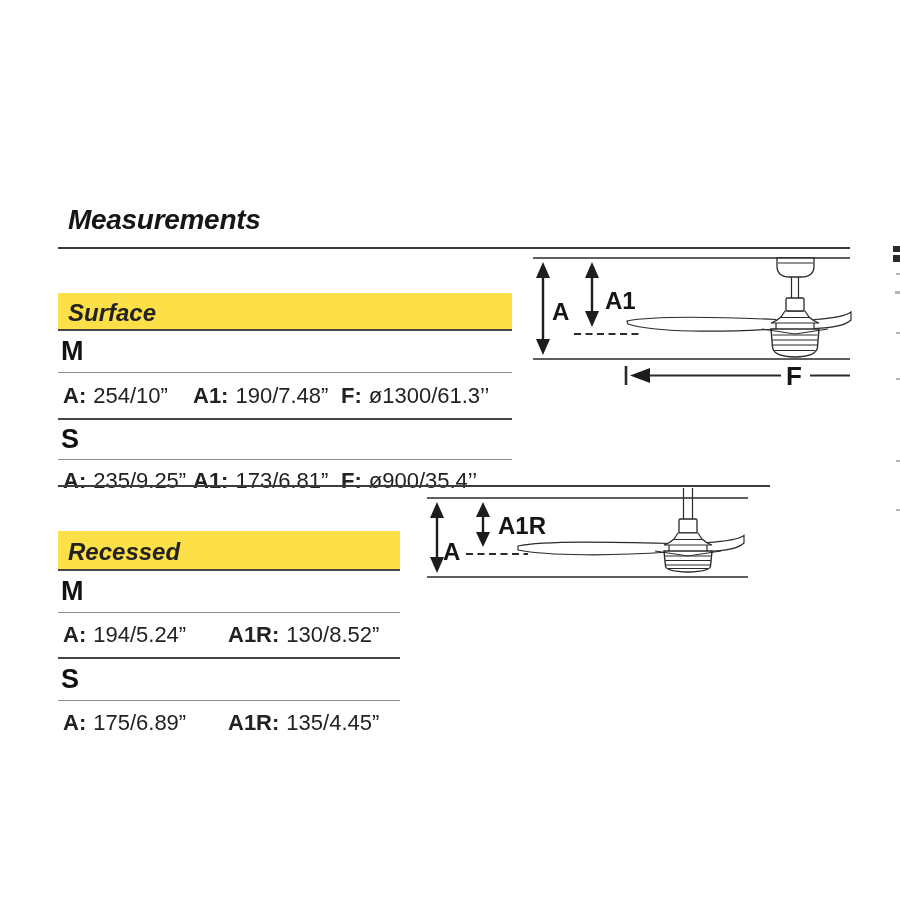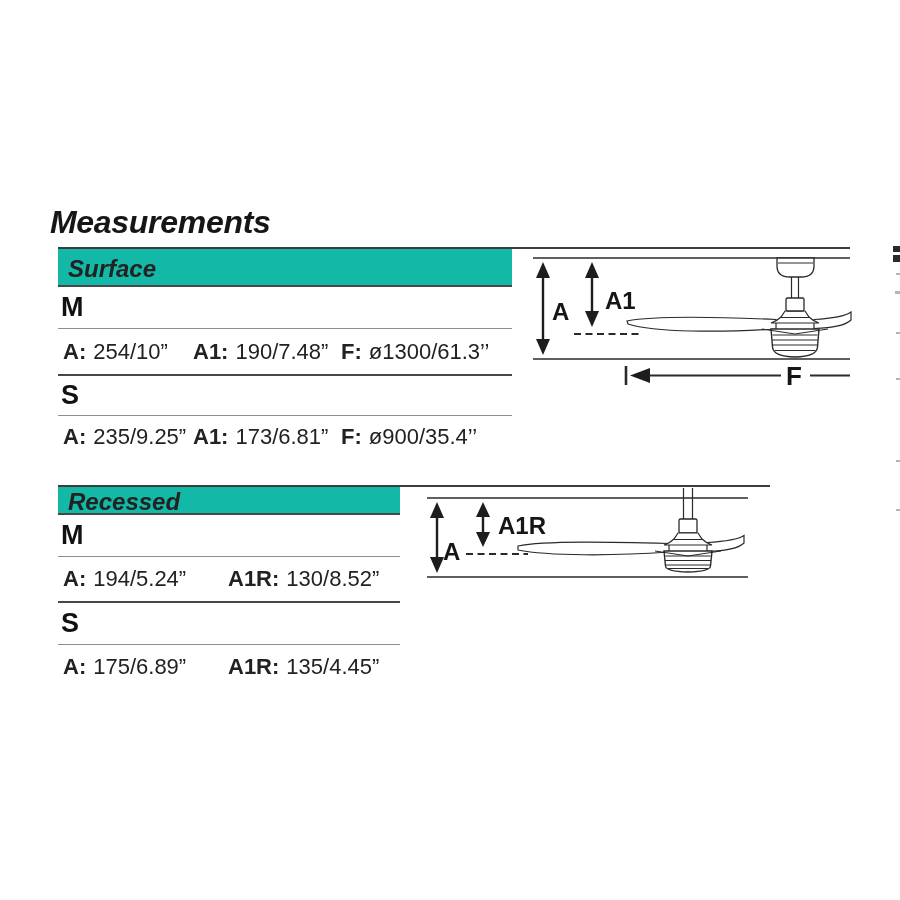--- a/index.html
+++ b/index.html
@@ -2,28 +2,28 @@
 <html><head>
 <meta charset="utf-8">
 <style>
   html,body{margin:0;padding:0;}
   body{
     width:900px;height:900px;background:#ffffff;position:relative;overflow:hidden;
     font-family:"Liberation Sans", sans-serif;color:#1d1d1d;
   }
   .rule{position:absolute;height:2px;background:#3c3c3c;}
   #page-title{
-    position:absolute;left:50px;top:204px;font-size:32px;font-weight:700;font-style:italic;
+    position:absolute;left:68px;top:204px;font-size:28px;font-weight:700;font-style:italic;
     color:#161616;letter-spacing:-0.3px;
   }
   .sect-table{position:absolute;}
   .hdr-row{
-    box-sizing:border-box;background:#14b8a6;border-bottom:2px solid #474747;
+    box-sizing:border-box;background:#fde047;border-bottom:2px solid #474747;
     display:flex;align-items:center;padding-left:10px;padding-top:4px;
-    font-weight:700;font-style:italic;font-size:24px;color:#222222;
+    font-weight:700;font-style:italic;font-size:24px;color:#222222;margin-top:44px;
   }
   .size-row{
     box-sizing:border-box;border-bottom:1px solid #8f8f8f;
     display:flex;align-items:center;padding-left:3px;
     font-weight:700;font-size:27px;color:#111111;
   }
   .vals-row{
     box-sizing:border-box;border-bottom:2px solid #474747;
     display:flex;align-items:center;padding-left:5px;
     font-size:22px;color:#222222;
@@ -138,21 +138,21 @@
     </g>
   </g>
   <text x="552" y="320" font-size="24">A</text>
   <text x="605" y="309" font-size="24">A1</text>
   <text x="786" y="385" font-size="26">F</text>
 </svg>
 
 <div class="rule" style="left:58px;top:485px;width:712px;"></div>
 
 <div id="recessed-table" class="sect-table" style="left:58px;top:487px;width:342px;">
-  <div class="hdr-row" style="height:28px;align-items:center;">
+  <div class="hdr-row" style="height:40px;align-items:center;">
     <span>Recessed</span>
   </div>
 
   <div class="size-row" style="height:42px;">
     <span>M</span>
   </div>
   <div class="vals-row" style="height:46px;">
     <span class="cell r1">
       <span class="lbl">A:</span>
       <span>194/5.24”</span>

